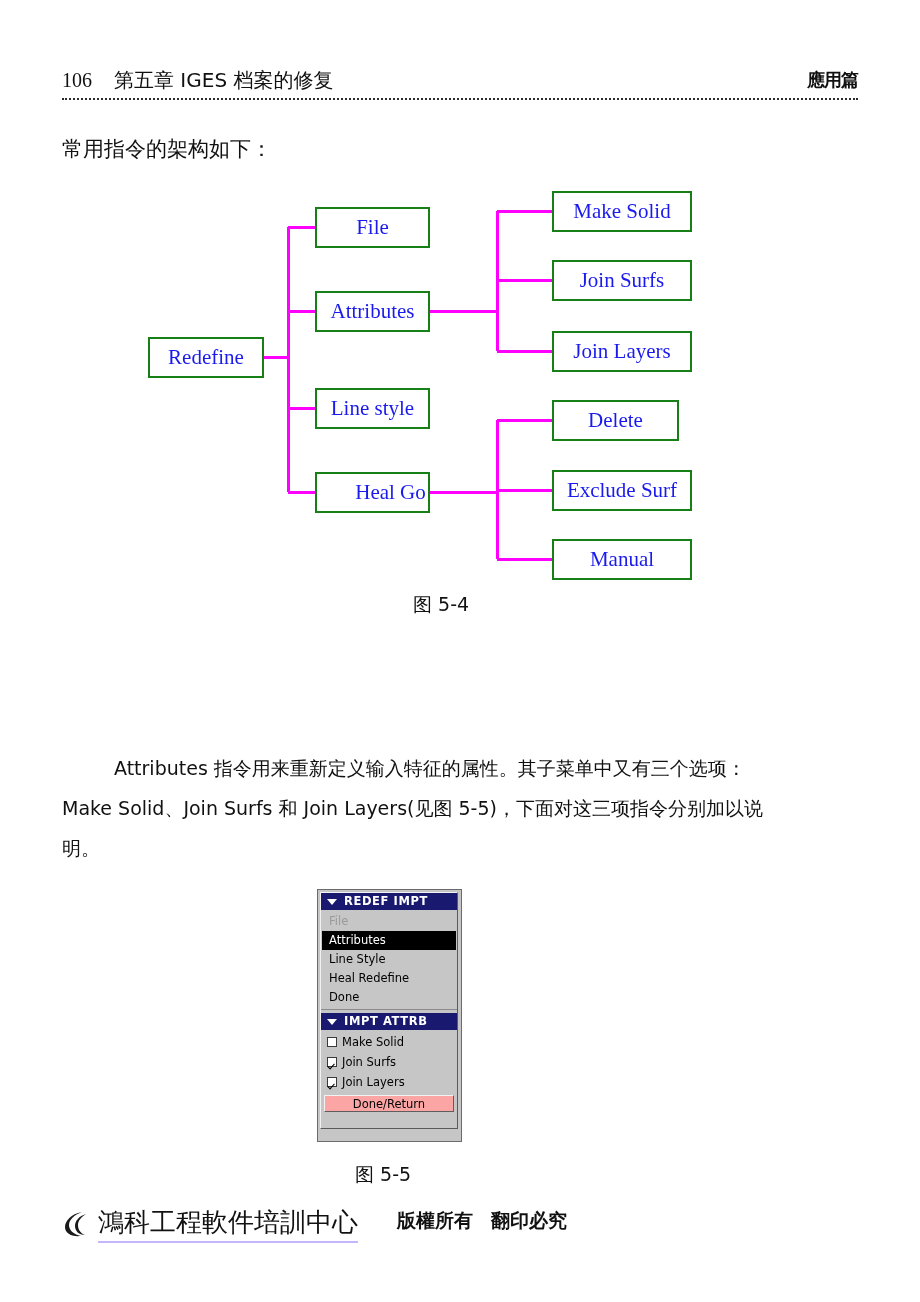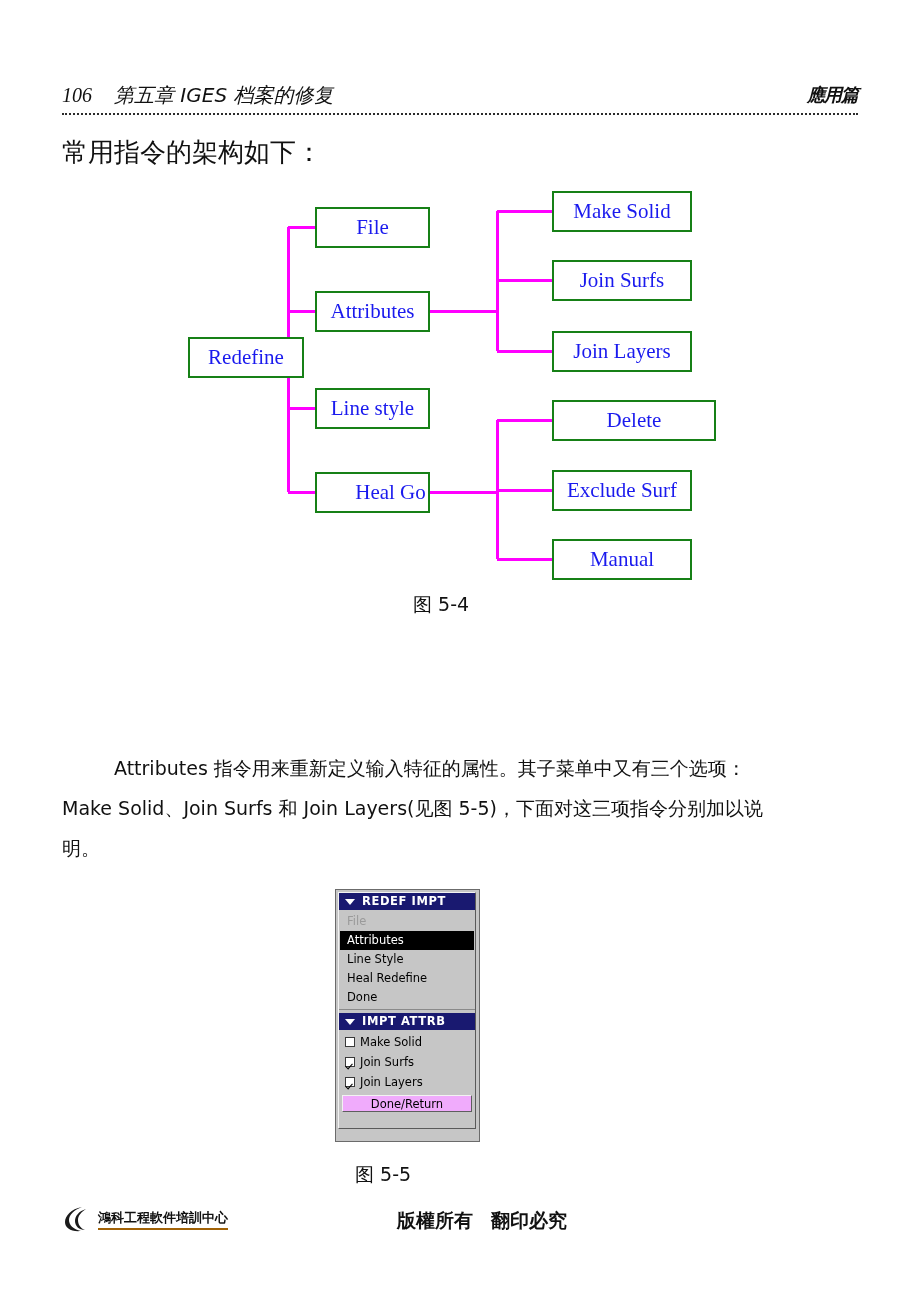--- a/index.html
+++ b/index.html
@@ -8,41 +8,41 @@
     background:#ffffff;
     font-family:"Liberation Serif","DejaVu Serif",serif;
     color:#111;
     position:relative;
     overflow:hidden;
   }
   .page{position:absolute;inset:0;}
 
   
   .header{
-    position:absolute;left:62px;top:75px;width:796px;height:42px;font-style:italic;
+    position:absolute;left:62px;top:60px;width:796px;height:42px;
   }
   .hdr-row{display:flex;align-items:flex-end;justify-content:space-between;height:34px;}
   .hdr-left{display:flex;align-items:baseline;gap:22px;white-space:nowrap;}
   .hdr-page{font-size:20px;font-family:"Liberation Serif",serif;letter-spacing:0px;}
   .hdr-title{font-size:20px;font-family:"DejaVu Sans","Liberation Sans",sans-serif;font-weight:400;}
   .hdr-right{
     font-size:18px;font-weight:bold;
     font-family:"DejaVu Sans","Liberation Sans",sans-serif;
     letter-spacing:-1px;
     padding-bottom:2px;
   }
   .hdr-rule{
     position:absolute;left:0;top:38px;width:796px;height:0;
     border-top:2px dotted #2b2b2b;
   }
 
   
   .intro{
     position:absolute;left:62px;top:135px;
-    font-size:26px;
+    font-size:21px;
     font-family:"DejaVu Sans","Liberation Sans",sans-serif;
     white-space:nowrap;
   }
 
   
   .flow{position:absolute;left:0;top:180px;width:920px;height:410px;}
   .flow svg{position:absolute;left:0;top:0;}
   .node{
     position:absolute;
     border:2px solid #168016;
@@ -89,21 +89,20 @@
   .menu-shot{
     position:absolute;left:317px;top:889px;
     width:145px;height:253px;
     background:#c6c6c6;
     border:1px solid #6b6b6b;
     box-sizing:border-box;
     font-family:"DejaVu Sans","Liberation Sans",sans-serif;
     font-size:11px;
     color:#000;
     padding:2px 3px 12px 2px;
-    margin-left:18px;
   }
   .menu-inner{
     position:relative;width:100%;height:100%;
     border-left:1px solid #f2f2f2;border-top:1px solid #f2f2f2;
     border-right:1px solid #5a5a5a;border-bottom:1px solid #5a5a5a;
     box-sizing:border-box;
     background:#c6c6c6;
   }
   .menu-bar{
     background:#191970;color:#ffffff;
@@ -138,38 +137,38 @@
     border:1px solid #3a3a3a;
     box-sizing:border-box;position:relative;flex:0 0 auto;
   }
   .chkbox.on::after{
     content:"";position:absolute;left:1px;top:4px;
     width:3px;height:6px;border:solid #000;border-width:0 1.6px 1.6px 0;
     transform:rotate(42deg);
   }
   .done-btn{
     margin:3px 3px 0 3px;height:17px;line-height:17px;
-    text-align:center;background:#f0abfc;
+    text-align:center;background:#fca5a5;
     border-left:1px solid #f2f2f2;border-top:1px solid #f2f2f2;
     border-right:1px solid #5e5e5e;border-bottom:1px solid #5e5e5e;
     font-size:11.5px;box-sizing:border-box;
   }
 
   
   .footer{position:absolute;left:62px;top:1205px;width:796px;height:40px;}
   .foot-left{
     position:absolute;left:0;top:0;display:flex;align-items:center;gap:10px;
   }
   .logo-mark{
     width:26px;height:28px;flex:0 0 auto;
   }
   .foot-org{
-    font-size:13px;font-weight:bold;
-    font-family:"DejaVu Sans","Liberation Sans",sans-serif;
-    border-bottom:2px solid #a16207;
+    font-size:26px;font-weight:normal;
+    font-family:"DejaVu Sans","Liberation Sans",sans-serif;
+    border-bottom:2px solid #c4b5fd;
     padding-bottom:1px;white-space:nowrap;
   }
   .foot-right{
     position:absolute;left:335px;top:3px;
     font-size:19px;font-weight:bold;
     font-family:"DejaVu Sans","Liberation Sans",sans-serif;
     white-space:nowrap;
   }
   .foot-gap{display:inline-block;width:18px;}
 </style>
@@ -210,21 +209,21 @@
         <path d="M497,171 L552,171"></path>
 
         <path d="M430,312 L497,312"></path>
         <path d="M497,240 L497,379"></path>
         <path d="M497,240 L552,240"></path>
         <path d="M497,310 L552,310"></path>
         <path d="M497,379 L552,379"></path>
       </g>
     </svg>
 
-    <div class="node" style="left:148px;top:157px;width:116px;height:41px;margin-left:40px;">
+    <div class="node" style="left:148px;top:157px;width:116px;height:41px;">
       <span>Redefine</span>
     </div>
 
     <div class="node" style="left:315px;top:27px;width:115px;height:41px;">
       <span>File</span>
     </div>
     <div class="node" style="left:315px;top:111px;width:115px;height:41px;">
       <span>Attributes</span>
     </div>
     <div class="node" style="left:315px;top:208px;width:115px;height:41px;">
@@ -237,21 +236,21 @@
     <div class="node" style="left:552px;top:11px;width:140px;height:41px;">
       <span>Make Solid</span>
     </div>
     <div class="node" style="left:552px;top:80px;width:140px;height:41px;">
       <span>Join Surfs</span>
     </div>
     <div class="node" style="left:552px;top:151px;width:140px;height:41px;">
       <span>Join Layers</span>
     </div>
 
-    <div class="node" style="left:552px;top:220px;width:164px;height:41px;">
+    <div class="node" style="left:552px;top:220px;width:127px;height:41px;">
       <span>Delete</span>
     </div>
     <div class="node" style="left:552px;top:359px;width:140px;height:41px;">
       <span>Manual</span>
     </div>
     <div class="node" style="left:552px;top:290px;width:140px;height:41px;">
       <span>Exclude Surf</span>
     </div>
   </div>
 

